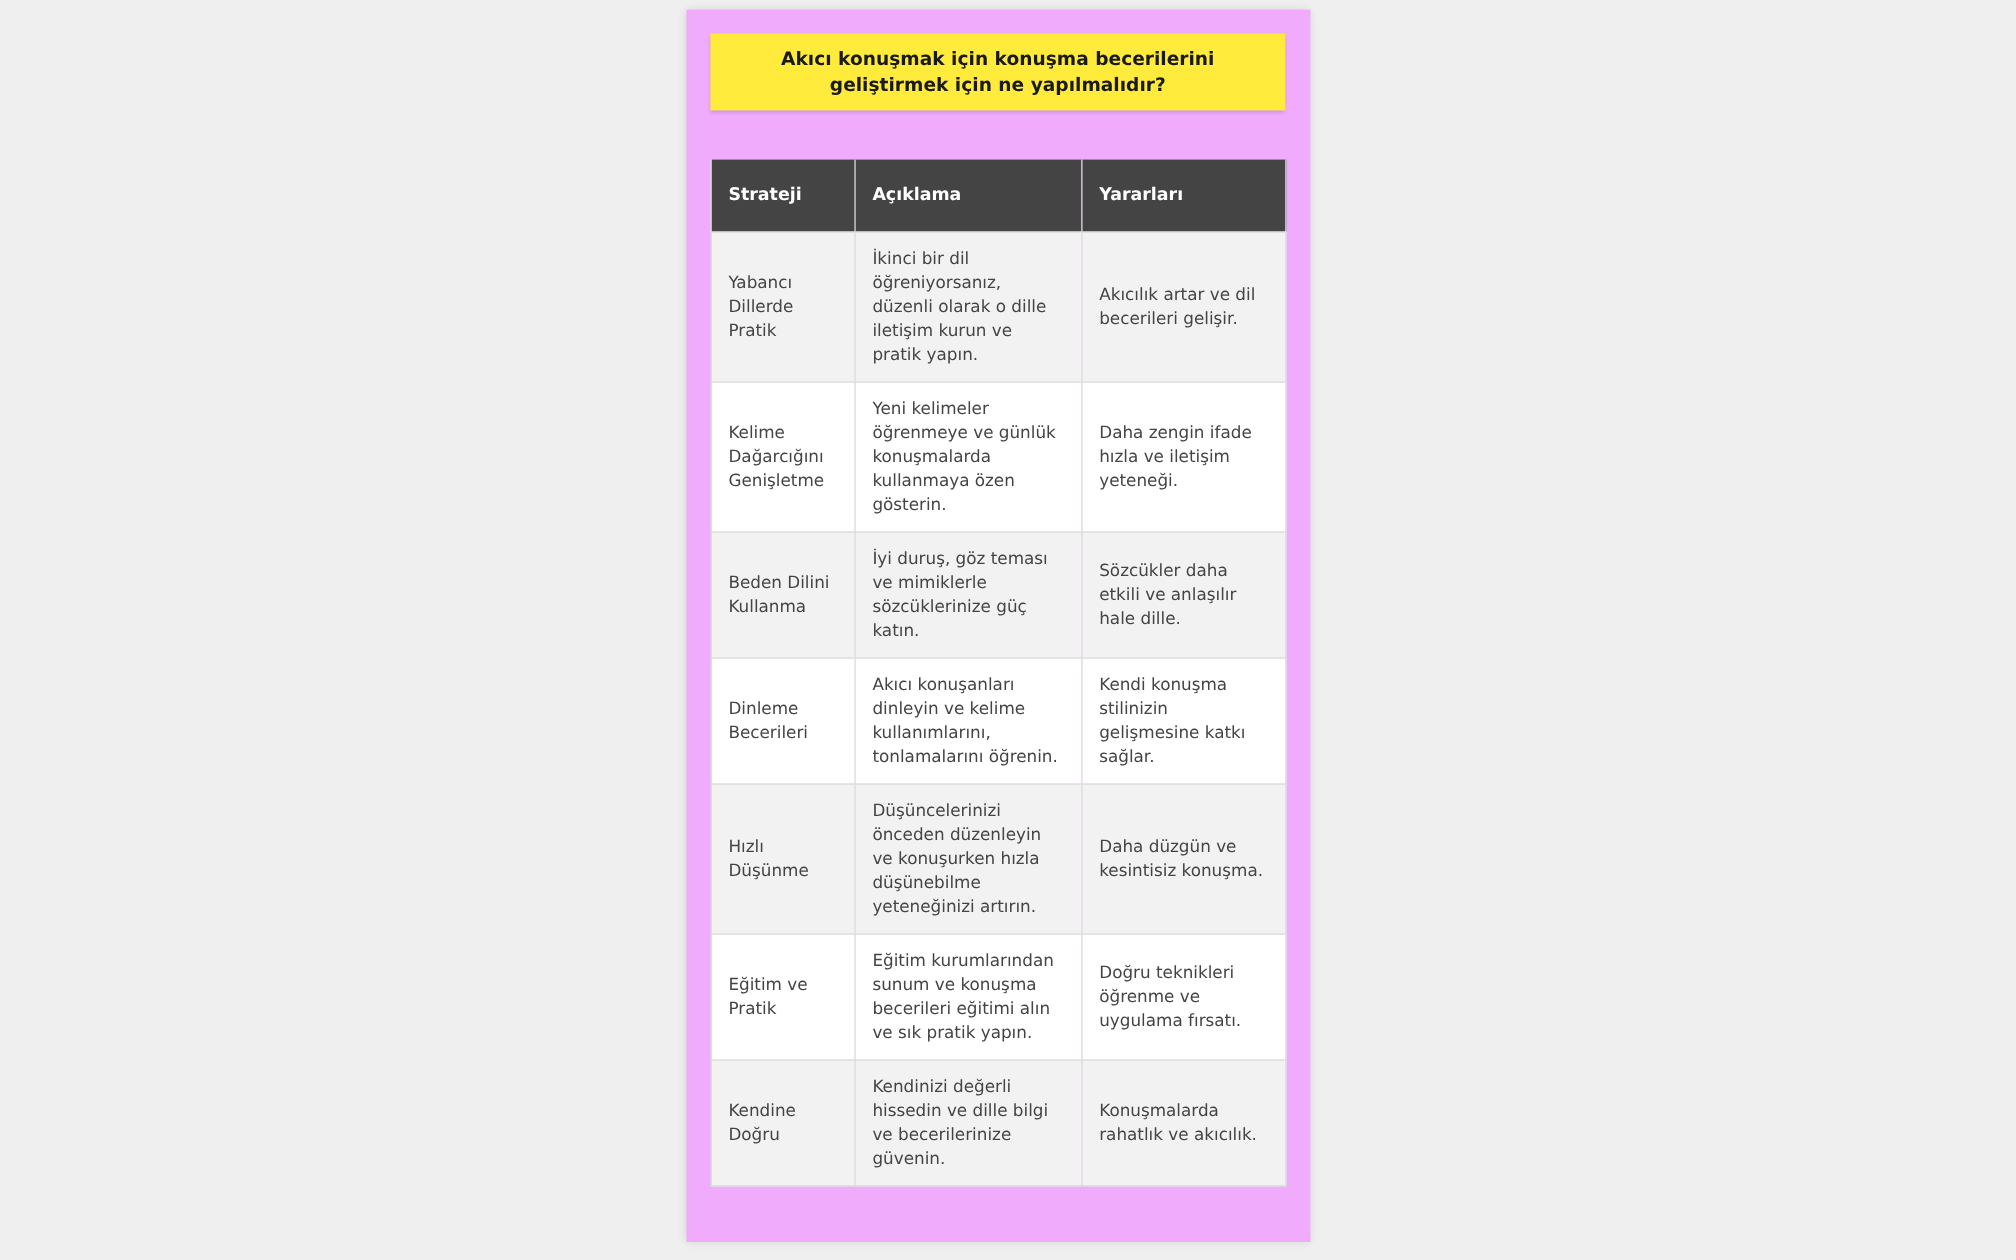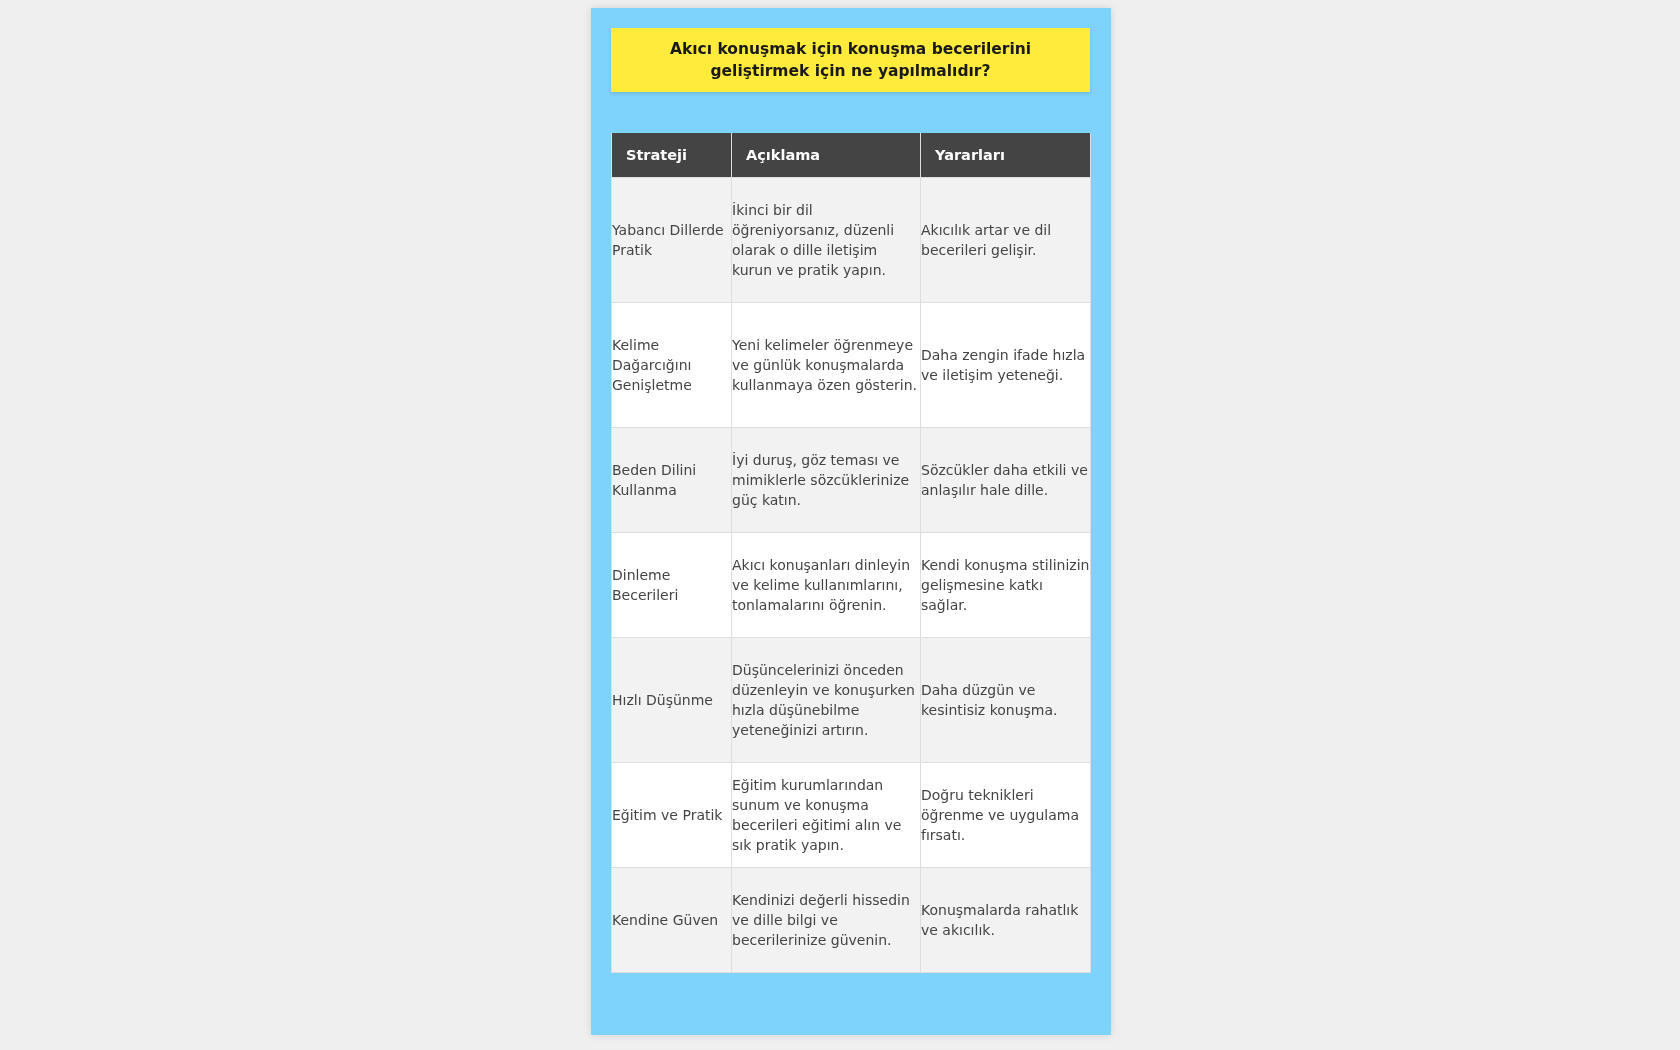--- a/index.html
+++ b/index.html
@@ -6,25 +6,25 @@
       margin: 0;
       padding: 0;
       width: 1680px;
       height: 1050px;
       background: #efefef;
       font-family: "DejaVu Sans", "Liberation Sans", sans-serif;
       overflow: hidden;
     }
     .card {
       position: absolute;
-      left: 591px;
+      left: 572px;
       top: 8px;
       width: 520px;
       height: 1027px;
-      background: #7dd3fc;
+      background: #f0abfc;
       box-shadow: 0 0 8px rgba(0,0,0,0.12);
       box-sizing: border-box;
     }
     .title-box {
       position: absolute;
       left: 20px;
       top: 20px;
       width: 479px;
       height: 64px;
       background: #ffeb3b;
@@ -53,28 +53,28 @@
       font-size: 14px;
       line-height: 20px;
       color: #444;
     }
     th {
       background: #444444;
       color: #fff;
       text-align: left;
       font-weight: bold;
       font-size: 14.5px;
-      height: 44px;
+      height: 60px;
       padding: 0 14px;
       border: 1px solid #ddd;
       border-top: none;
       box-sizing: border-box;
     }
     td {
-      padding: 0 0;
+      padding: 0 14px;
       border: 1px solid #ddd;
       vertical-align: middle;
       box-sizing: border-box;
     }
     tr.odd td { background: #f2f2f2; }
     tr.even td { background: #ffffff; }
     tr.tall td { height: 125px; }
     tr.short td { height: 105px; }
     col.c1 { width: 120px; }
     col.c2 { width: 189px; }
@@ -135,20 +135,20 @@
         <td>Hızlı Düşünme</td>
         <td>Düşüncelerinizi önceden düzenleyin ve konuşurken hızla düşünebilme yeteneğinizi artırın.</td>
         <td>Daha düzgün ve kesintisiz konuşma.</td>
       </tr>
       <tr class="even short">
         <td>Eğitim ve Pratik</td>
         <td>Eğitim kurumlarından sunum ve konuşma becerileri eğitimi alın ve sık pratik yapın.</td>
         <td>Doğru teknikleri öğrenme ve uygulama fırsatı.</td>
       </tr>
       <tr class="odd short">
-        <td>Kendine Güven</td>
+        <td>Kendine Doğru</td>
         <td>Kendinizi değerli hissedin ve dille bilgi ve becerilerinize güvenin.</td>
         <td>Konuşmalarda rahatlık ve akıcılık.</td>
       </tr>
     </tbody>
   </table>
 
 </div>
 
 </body></html>

